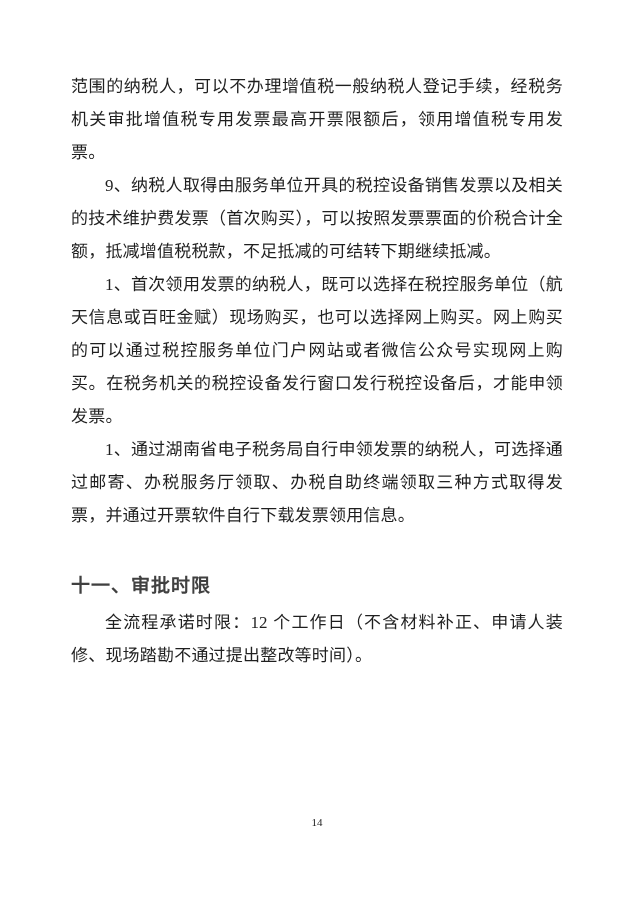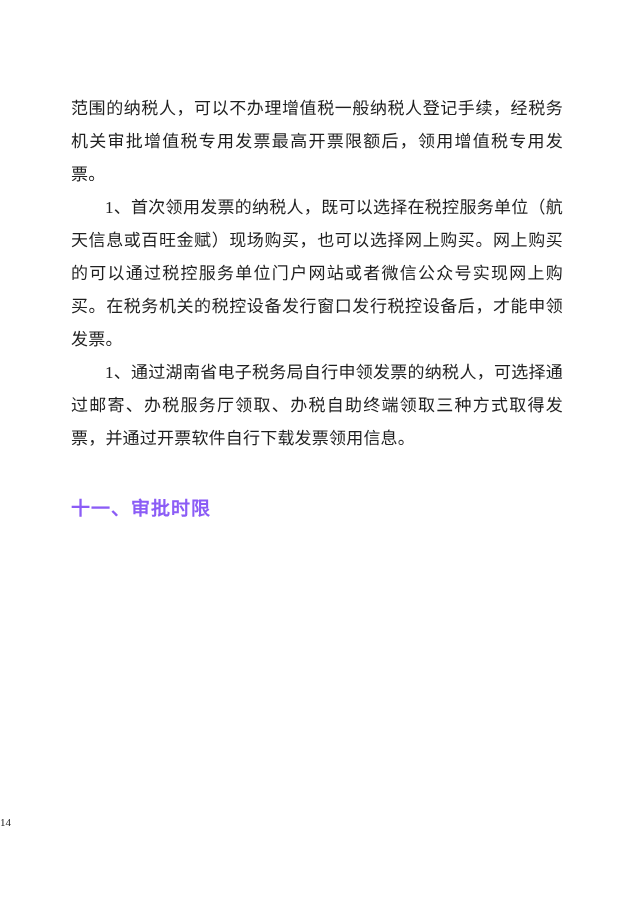--- a/index.html
+++ b/index.html
@@ -7,21 +7,21 @@
     padding: 0;
     background: #ffffff;
   }
   .page {
     position: relative;
     width: 634px;
     height: 898px;
     margin: 0 auto;
     background: #ffffff;
     box-sizing: border-box;
-    padding: 92px 71px 0 71px;
+    padding: 70px 71px 0 71px;
     overflow: hidden;
   }
   .body-text p.para {
     margin: 0;
     font-family: "Liberation Serif", "DejaVu Serif", serif;
     font-size: 17px;
     line-height: 33px;
     color: #1f1f1f;
     text-align: justify;
     text-justify: inter-ideograph;
@@ -29,44 +29,47 @@
   }
   .body-text p.para.indent {
     text-indent: 2em;
   }
   h2.section-heading {
     margin: 38px 0 4px 0;
     font-family: "Liberation Sans", "DejaVu Sans", sans-serif;
     font-weight: bold;
     font-size: 19px;
     line-height: 32px;
-    color: #8b5cf6;
+    color: #404040;
     letter-spacing: 1px;
   }
   .page-footer {
     position: absolute;
     top: 816px;
     left: 0;
     right: 0;
+    text-align: center;
     font-family: "Liberation Serif", "DejaVu Serif", serif;
     font-size: 11px;
     color: #222222;
   }
 </style>
 </head>
 <body>
 
 <div class="page">
 
   <div class="body-text">
     <p class="para">范围的纳税人，可以不办理增值税一般纳税人登记手续，经税务机关审批增值税专用发票最高开票限额后，领用增值税专用发票。</p>
+    <p class="para indent">9、纳税人取得由服务单位开具的税控设备销售发票以及相关的技术维护费发票（首次购买），可以按照发票票面的价税合计全额，抵减增值税税款，不足抵减的可结转下期继续抵减。</p>
     <p class="para indent">1、首次领用发票的纳税人，既可以选择在税控服务单位（航天信息或百旺金赋）现场购买，也可以选择网上购买。网上购买的可以通过税控服务单位门户网站或者微信公众号实现网上购买。在税务机关的税控设备发行窗口发行税控设备后，才能申领发票。</p>
     <p class="para indent">1、通过湖南省电子税务局自行申领发票的纳税人，可选择通过邮寄、办税服务厅领取、办税自助终端领取三种方式取得发票，并通过开票软件自行下载发票领用信息。</p>
   </div>
 
   <h2 class="section-heading">十一、审批时限</h2>
 
   <div class="body-text">
+    <p class="para indent">全流程承诺时限：12 个工作日（不含材料补正、申请人装修、现场踏勘不通过提出整改等时间）。</p>
   </div>
 
   <div class="page-footer">14</div>
 
 </div>
 
 </body></html>

